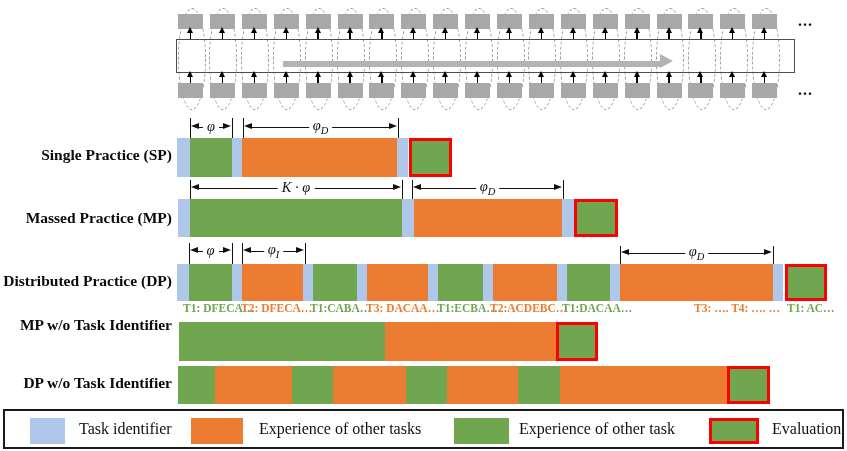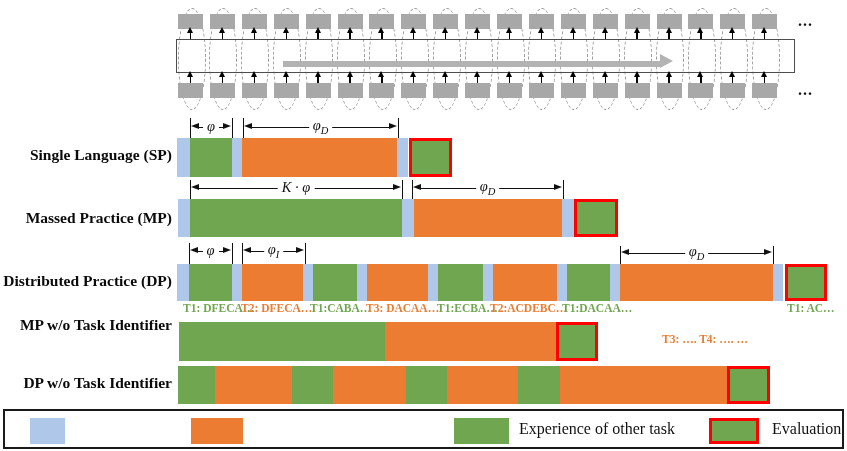--- a/index.html
+++ b/index.html
@@ -177,27 +177,29 @@
       <div class="token" style="left: 752.2px; top: 14px; width: 25px; height: 15px;"></div>
       <div class="token" style="left: 752.2px; top: 83px; width: 25px; height: 15px;"></div>
       <div class="tri-up" style="left: 761.2px; top: 27px;"></div>
       <div class="vline" style="left: 764px; top: 32px; height: 7px;"></div>
       <div class="tri-up" style="left: 761.2px; top: 71px;"></div>
       <div class="vline" style="left: 764px; top: 76px; height: 7px;"></div>
     </div>
   <div class="abs" id="rows" style="left:0;top:115px;width:847px;height:290px;"></div>
   <div class="legendbox" id="legendbox" style="left: 3px; top: 409px; width: 841px; height: 40px;">
       <div class="legendswatch" style="left: 25px; top: 7px; width: 35px; height: 26px; background: rgb(175, 199, 232);"></div>
+      <div class="legendlabel" style="left: 74px; top: 9px;">Task identifier</div>
       <div class="legendswatch" style="left: 186px; top: 7px; width: 52px; height: 26px; background: rgb(236, 124, 50);"></div>
+      <div class="legendlabel" style="left: 254px; top: 9px;">Experience of other tasks</div>
       <div class="legendswatch" style="left: 449px; top: 7px; width: 55px; height: 26px; background: rgb(111, 166, 79);"></div>
       <div class="legendlabel" style="left: 514px; top: 9px;">Experience of other task</div>
       <div class="legendswatch evalbox" style="left: 704px; top: 7px; width: 50px; height: 26px; background: rgb(111, 166, 79);"></div>
       <div class="legendlabel" style="left: 767px; top: 9px;">Evaluation</div>
     </div>
-<div class="rowlabel" style="right: 675px; top: 146px;">Single Language (SP)</div>
+<div class="rowlabel" style="right: 675px; top: 146px;">Single Practice (SP)</div>
     <div class="seg" style="left: 177px; top: 138px; width: 13px; height: 39px; background: rgb(175, 199, 232);"></div>
     <div class="seg" style="left: 190px; top: 138px; width: 42px; height: 39px; background: rgb(111, 166, 79);"></div>
     <div class="seg" style="left: 232px; top: 138px; width: 10px; height: 39px; background: rgb(175, 199, 232);"></div>
     <div class="seg" style="left: 242px; top: 138px; width: 155px; height: 39px; background: rgb(236, 124, 50);"></div>
     <div class="seg" style="left: 397px; top: 138px; width: 11px; height: 39px; background: rgb(175, 199, 232);"></div>
     <div class="evalbox" style="left: 409px; top: 138px; width: 43px; height: 39px; background: rgb(111, 166, 79);"></div>
     <div class="tick" style="left: 190px; top: 118px; height: 20px;"></div>
     <div class="tick" style="left: 232px; top: 118px; height: 20px;"></div>
     <div class="annline" style="left: 196px; top: 126.5px; width: 30px;"></div>
     <div class="hl" style="left: 191px; top: 123px;"></div>
@@ -265,21 +267,21 @@
     <div class="hl" style="left: 621px; top: 249px;"></div>
     <div class="hr" style="left: 764px; top: 249px;"></div>
     <div class="annlabel" style="left: 696.5px; top: 253px;"><i>φ</i><sub><i>D</i></sub></div>
     <div class="sublabel" style="left: 183px; top: 302px; color: rgb(111, 166, 79);">T1: DFECA…</div>
     <div class="sublabel" style="left: 241px; top: 302px; color: rgb(236, 124, 50);">T2: DFECA…</div>
     <div class="sublabel" style="left: 310px; top: 302px; color: rgb(111, 166, 79);">T1:CABA…</div>
     <div class="sublabel" style="left: 366px; top: 302px; color: rgb(236, 124, 50);">T3: DACAA…</div>
     <div class="sublabel" style="left: 437px; top: 302px; color: rgb(111, 166, 79);">T1:ECBA…</div>
     <div class="sublabel" style="left: 490px; top: 302px; color: rgb(236, 124, 50);">T2:ACDEBC…</div>
     <div class="sublabel" style="left: 562px; top: 302px; color: rgb(111, 166, 79);">T1:DACAA…</div>
-    <div class="sublabel" style="left: 662px; top: 302px; color: rgb(236, 124, 50); margin-top: 31px;">T3: …. T4: …. …</div>
+    <div class="sublabel" style="left: 694px; top: 302px; color: rgb(236, 124, 50);">T3: …. T4: …. …</div>
     <div class="sublabel" style="left: 787px; top: 302px; color: rgb(111, 166, 79);">T1: AC…</div>
     <div class="rowlabel" style="right: 675px; top: 316px;">MP w/o Task Identifier</div>
     <div class="seg" style="left: 179px; top: 322px; width: 206px; height: 39px; background: rgb(111, 166, 79);"></div>
     <div class="seg" style="left: 385px; top: 322px; width: 171px; height: 39px; background: rgb(236, 124, 50);"></div>
     <div class="evalbox" style="left: 556px; top: 322px; width: 42px; height: 39px; background: rgb(111, 166, 79);"></div>
     <div class="rowlabel" style="right: 675px; top: 374px; font-family: Liberation Serif, serif;">DP w/o Task Identifier</div>
     <div class="seg" style="left: 178px; top: 366px; width: 37px; height: 38px; background: rgb(111, 166, 79);"></div>
     <div class="seg" style="left: 215px; top: 366px; width: 77px; height: 38px; background: rgb(236, 124, 50);"></div>
     <div class="seg" style="left: 292px; top: 366px; width: 41px; height: 38px; background: rgb(111, 166, 79);"></div>
     <div class="seg" style="left: 333px; top: 366px; width: 73px; height: 38px; background: rgb(236, 124, 50);"></div>

